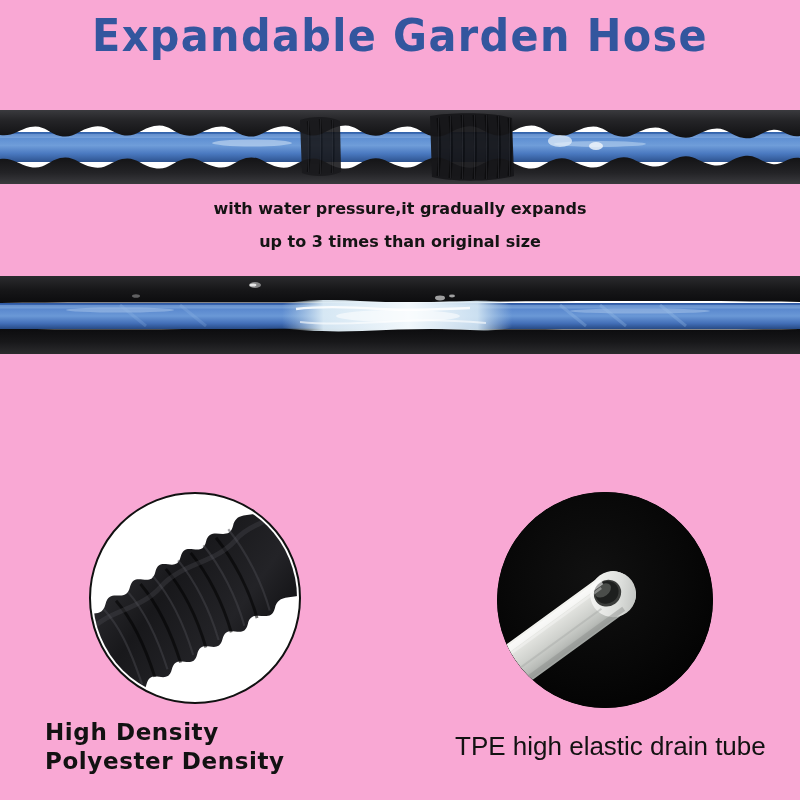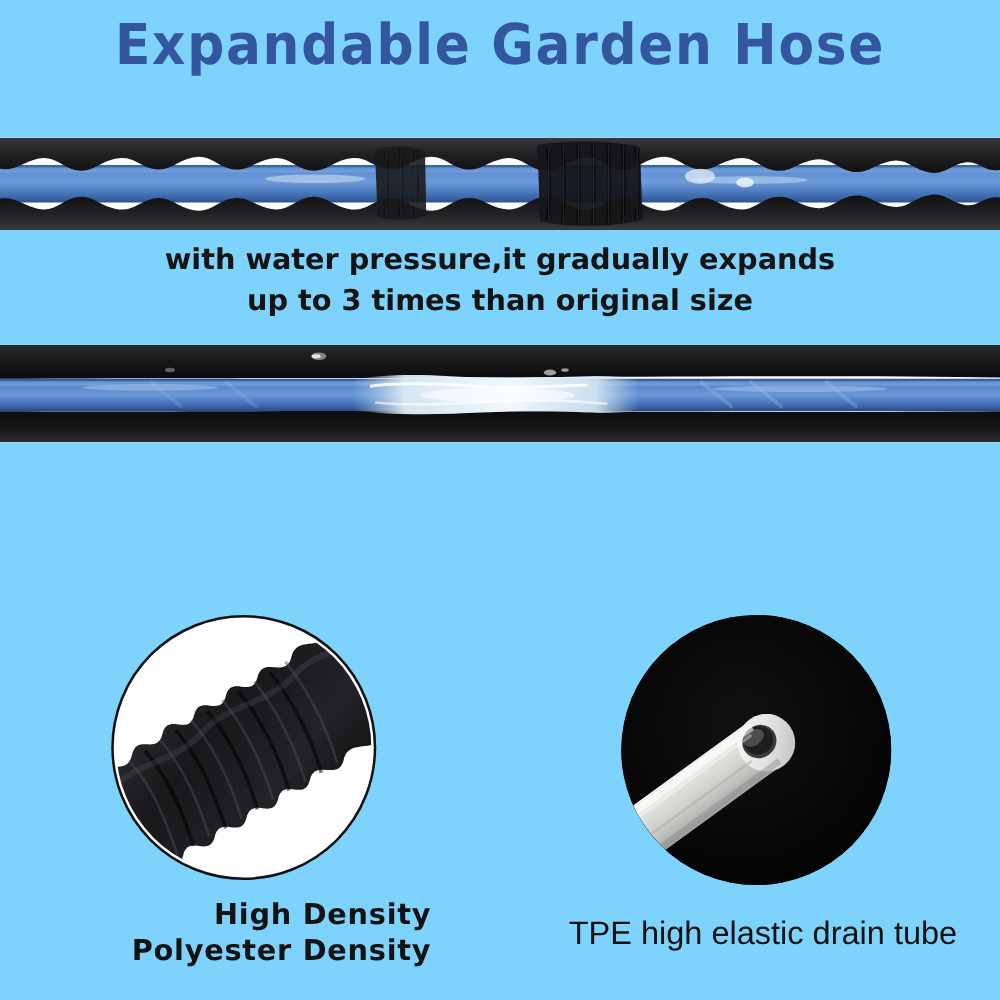--- a/index.html
+++ b/index.html
@@ -7,21 +7,21 @@
     padding: 0;
     background: #ffffff;
   }
   body {
     font-family: "Liberation Sans", sans-serif;
   }
   #page {
     position: relative;
     width: 800px;
     height: 800px;
-    background: #7dd3fc;
+    background: #f9a8d4;
     overflow: hidden;
   }
 
   
   .title {
     position: absolute;
     left: 0;
     top: 8px;
     width: 800px;
     text-align: center;
@@ -51,21 +51,21 @@
   .hose-svg { display: block; width: 800px; height: 100%; }
 
   
   .caption-block {
     position: absolute;
     left: 0;
     width: 800px;
     text-align: center;
     font-family: "DejaVu Sans", sans-serif;
     font-weight: bold;
-    font-size: 23px;
+    font-size: 16px;
     line-height: 33px;
     color: #141414;
   }
   #caption-expand { top: 192px; }
   #caption-shrink { top: 368px; }
   .caption-line { display: block; white-space: nowrap; }
 
   
   .feature {
     position: absolute;
@@ -89,21 +89,21 @@
   }
   #circle-tube {
     width: 216px;
     height: 216px;
     background: #000000;
   }
   .circle-svg { display: block; width: 100%; height: 100%; }
 
   .feature-caption {
     margin-top: 14px;
-    text-align: right;
+    text-align: left;
     color: #121212;
     white-space: nowrap;
   }
   #caption-fabric {
     font-family: "DejaVu Sans", sans-serif;
     font-weight: bold;
     font-size: 23px;
     line-height: 29px;
     letter-spacing: 0.6px;
   }

